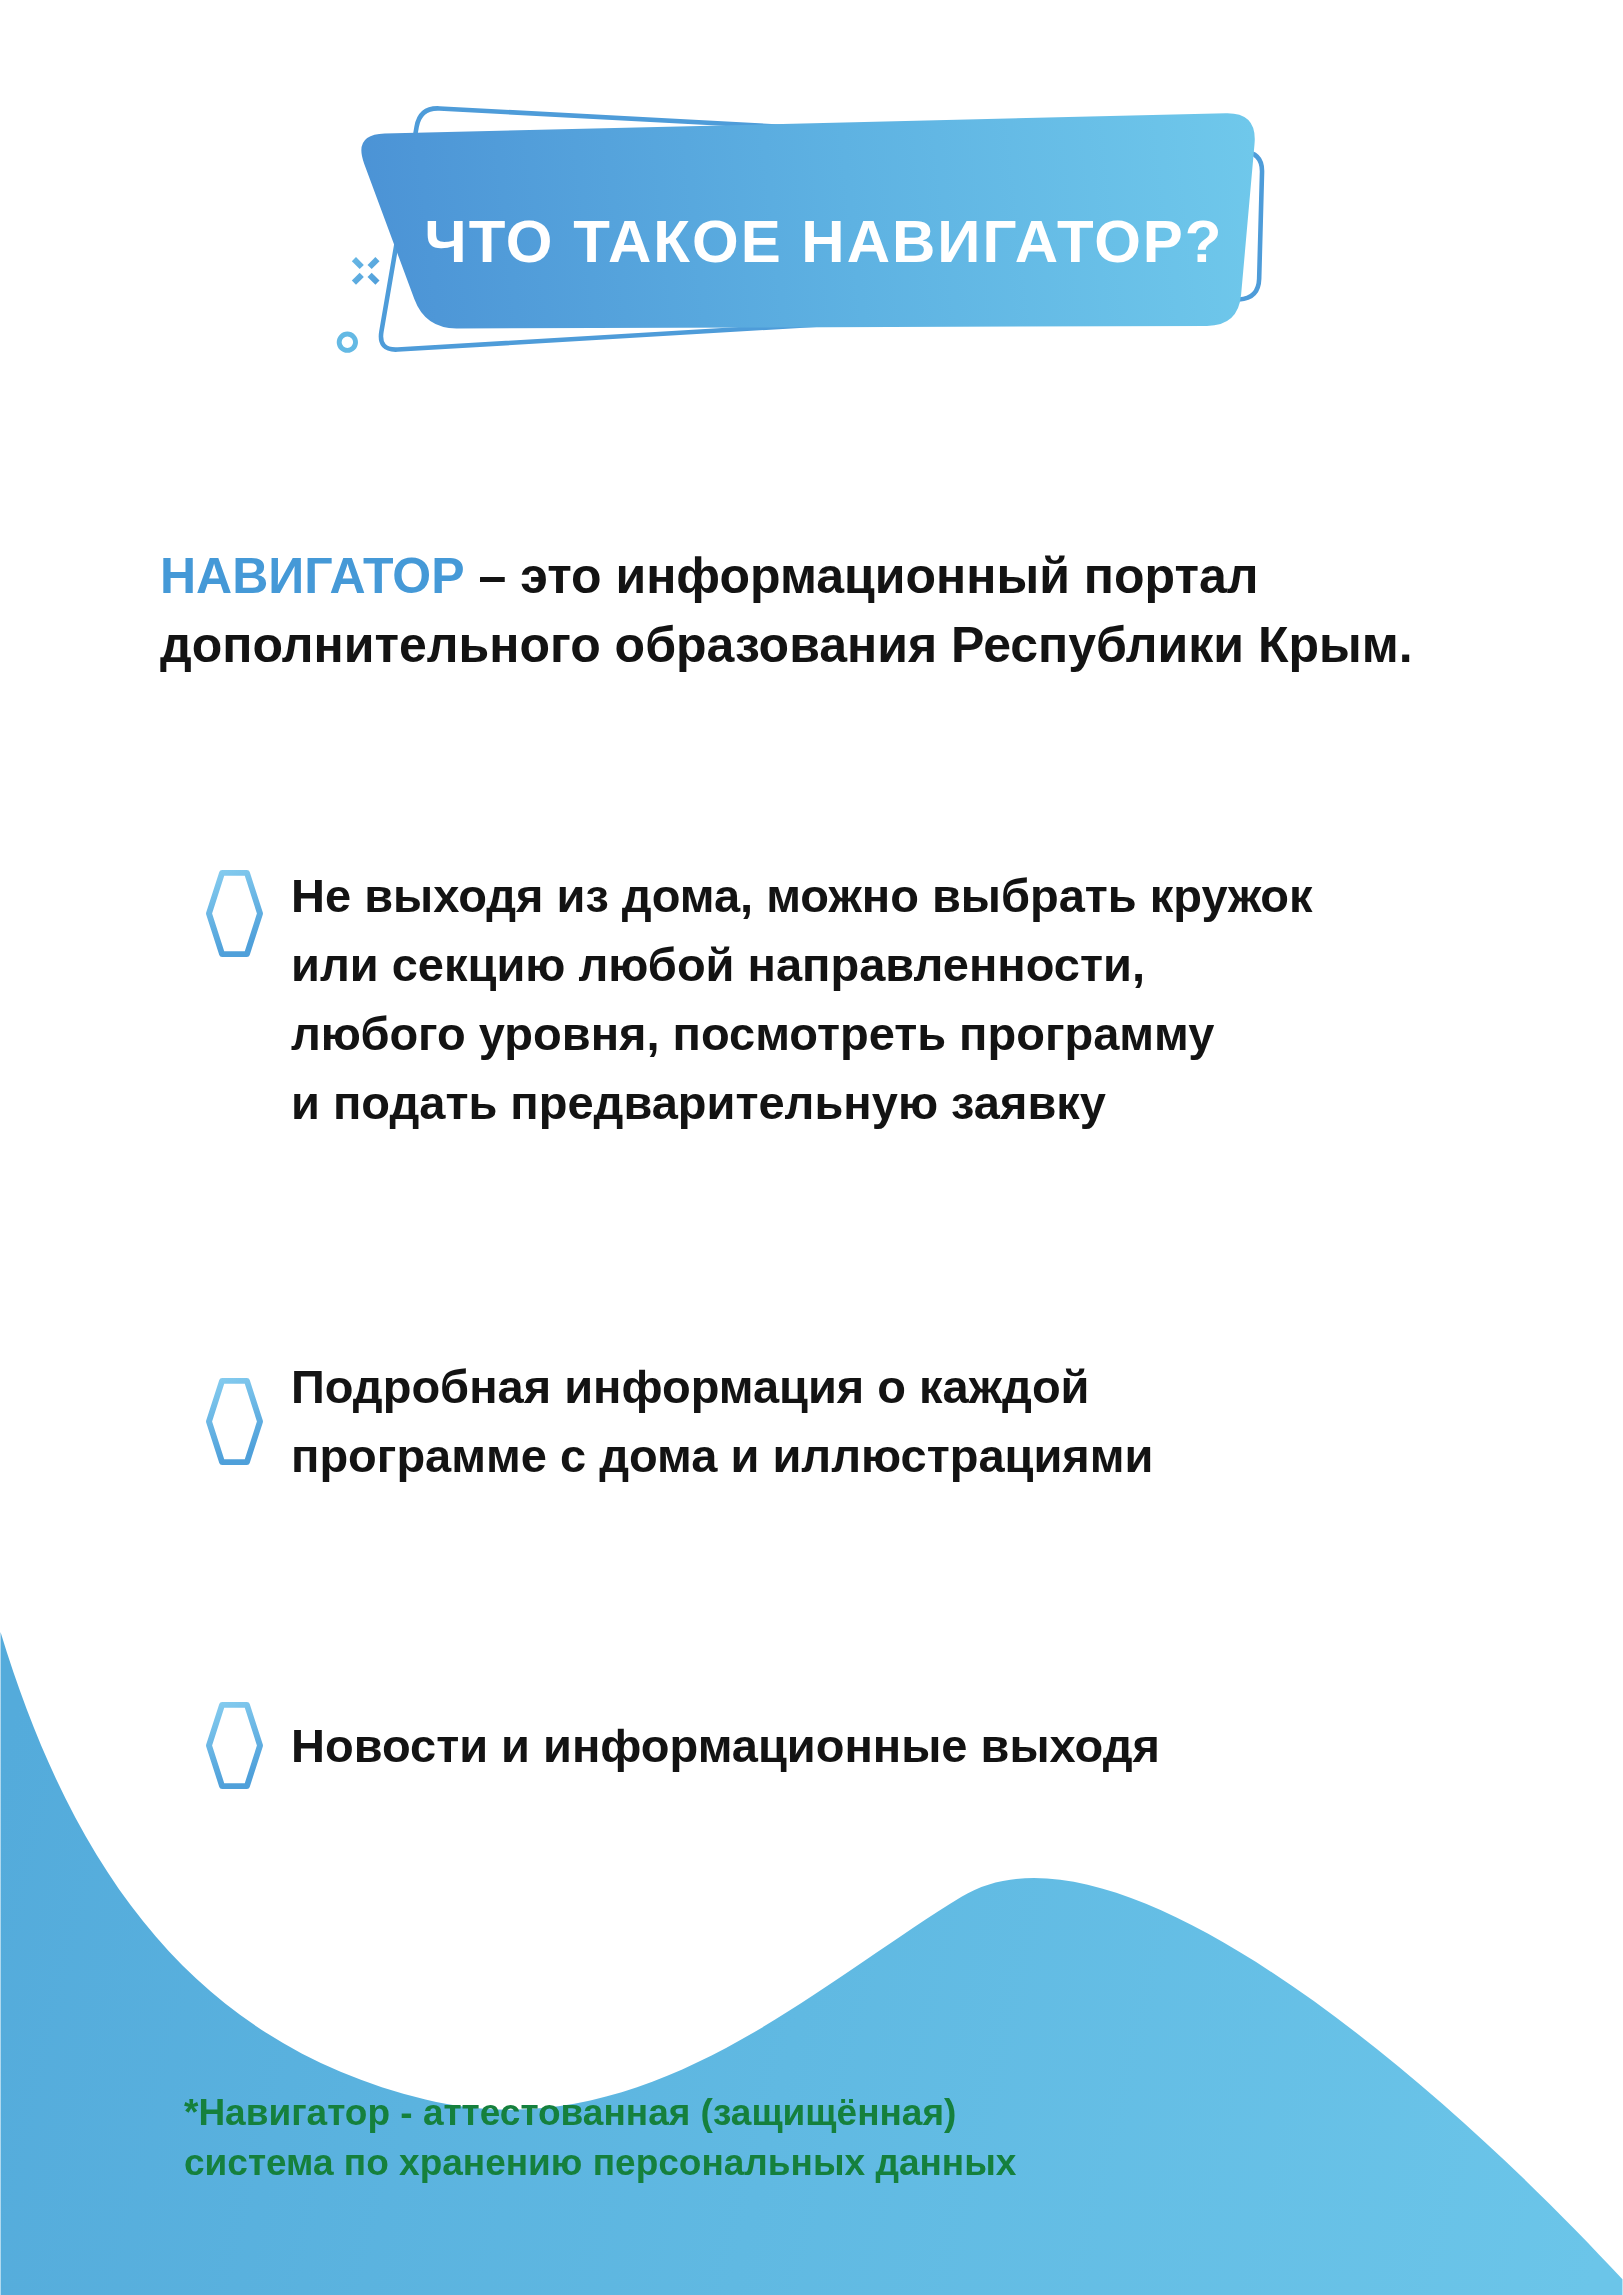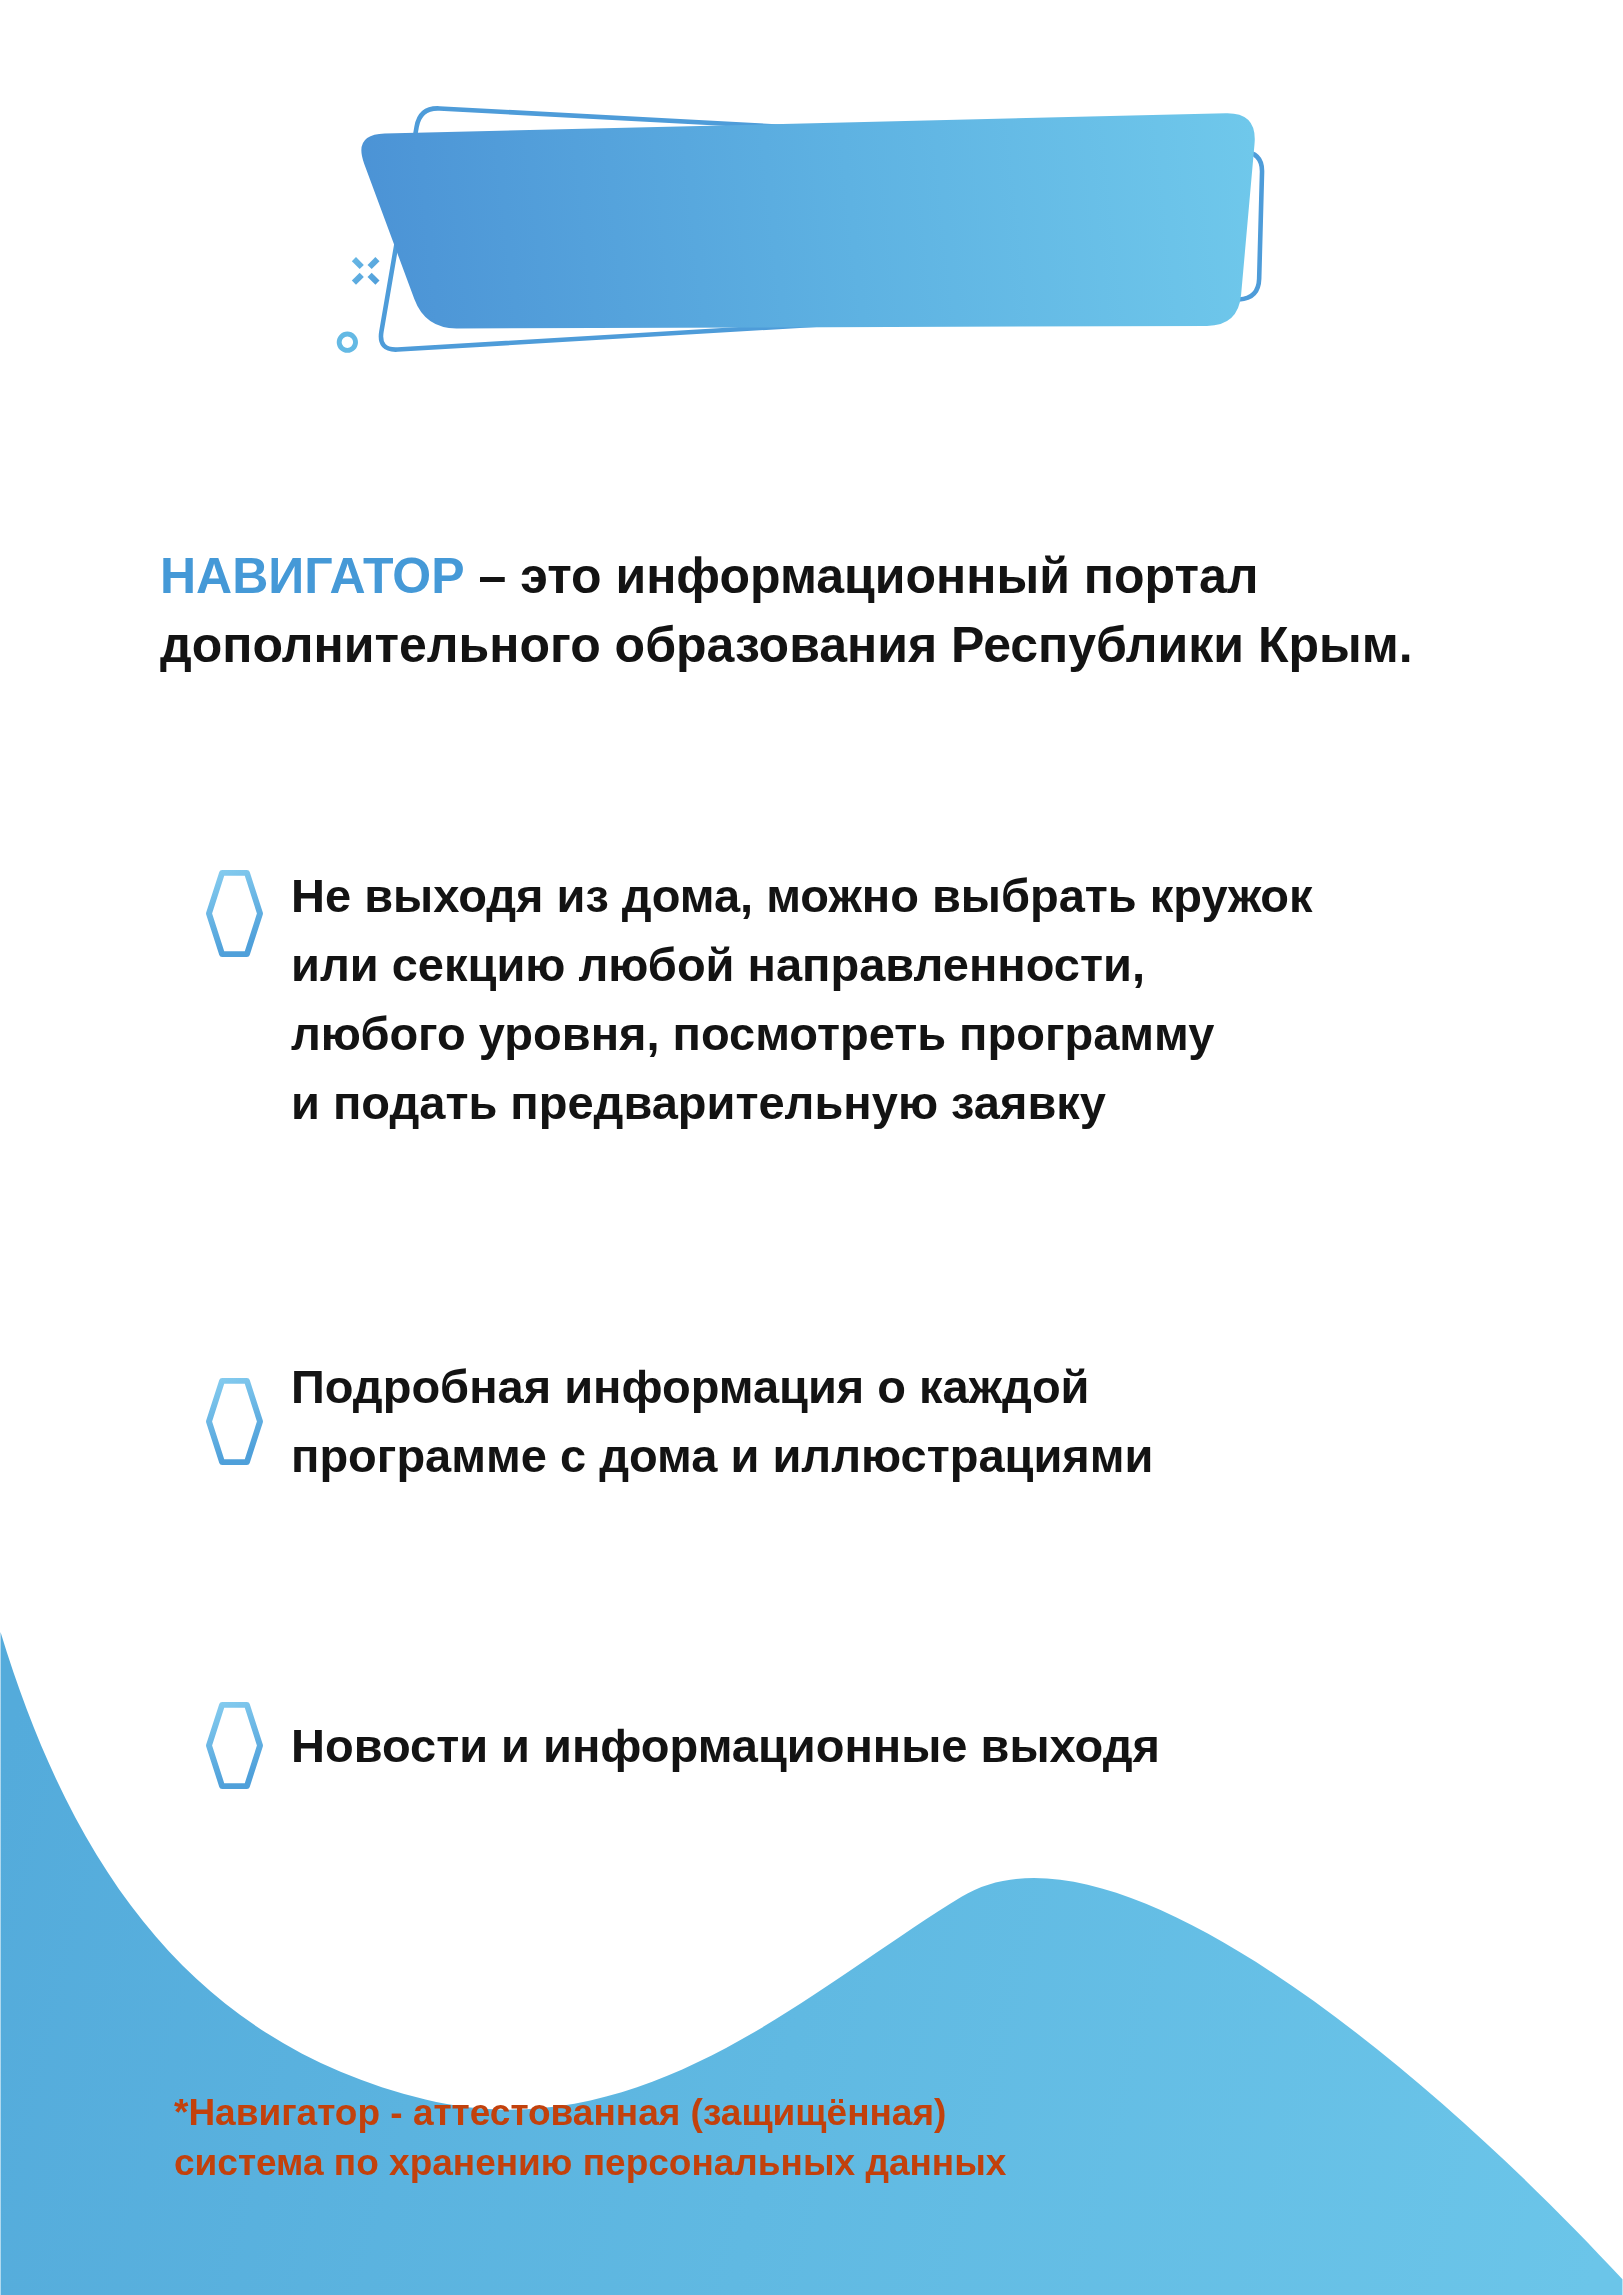--- a/index.html
+++ b/index.html
@@ -55,27 +55,27 @@
     font-weight: 700;
     line-height: 69px;
     color: #131313;
     white-space: pre-line;
   }
   .feature.top-align .feature-text { margin-top: -7.9px; }
 
   #wave-art { left: 0; top: 1570px; }
 
   #footnote {
-    left: 174px;
+    left: 184px;
     top: 2088px;
     width: 1112px;
     font-size: 37px;
     font-weight: 700;
     line-height: 50px;
-    color: #c2410c;
+    color: #15803d;
     white-space: pre-line;
   }
 </style>
 </head>
 <body>
 
 <div id="page">
 
   <svg id="banner-art" class="abs" width="1623" height="916" viewBox="0 0 2481 1400" xmlns="http://www.w3.org/2000/svg">
     <defs>
@@ -97,20 +97,21 @@
     <g stroke="url(#hexSmallGrad)" stroke-width="9" stroke-linecap="butt">
       <line x1="541" y1="396" x2="553" y2="408"></line>
       <line x1="577" y1="396" x2="565" y2="408"></line>
       <line x1="541" y1="432" x2="553" y2="420"></line>
       <line x1="577" y1="432" x2="565" y2="420"></line>
     </g>
 
     <circle cx="531" cy="523" r="12.5" fill="none" stroke="#64B9E4" stroke-width="7.5"></circle>
   </svg>
 
+  <div id="banner-title" class="abs">ЧТО ТАКОЕ НАВИГАТОР?</div>
 
   <div id="intro" class="abs"><span class="highlight">НАВИГАТОР</span><span> – это информационный портал
 дополнительного образования Республики Крым.</span></div>
 
   <div class="feature top-align" style="top:869px">
     <svg class="hex" width="59" height="89" viewBox="0 0 90 136">
       <defs>
           <linearGradient id="hexGrad1" x1="0" y1="0" x2="0.25" y2="1">
         <stop offset="0" stop-color="#85CCEF"></stop>
             <stop offset="1" stop-color="#4FA0DA"></stop>

